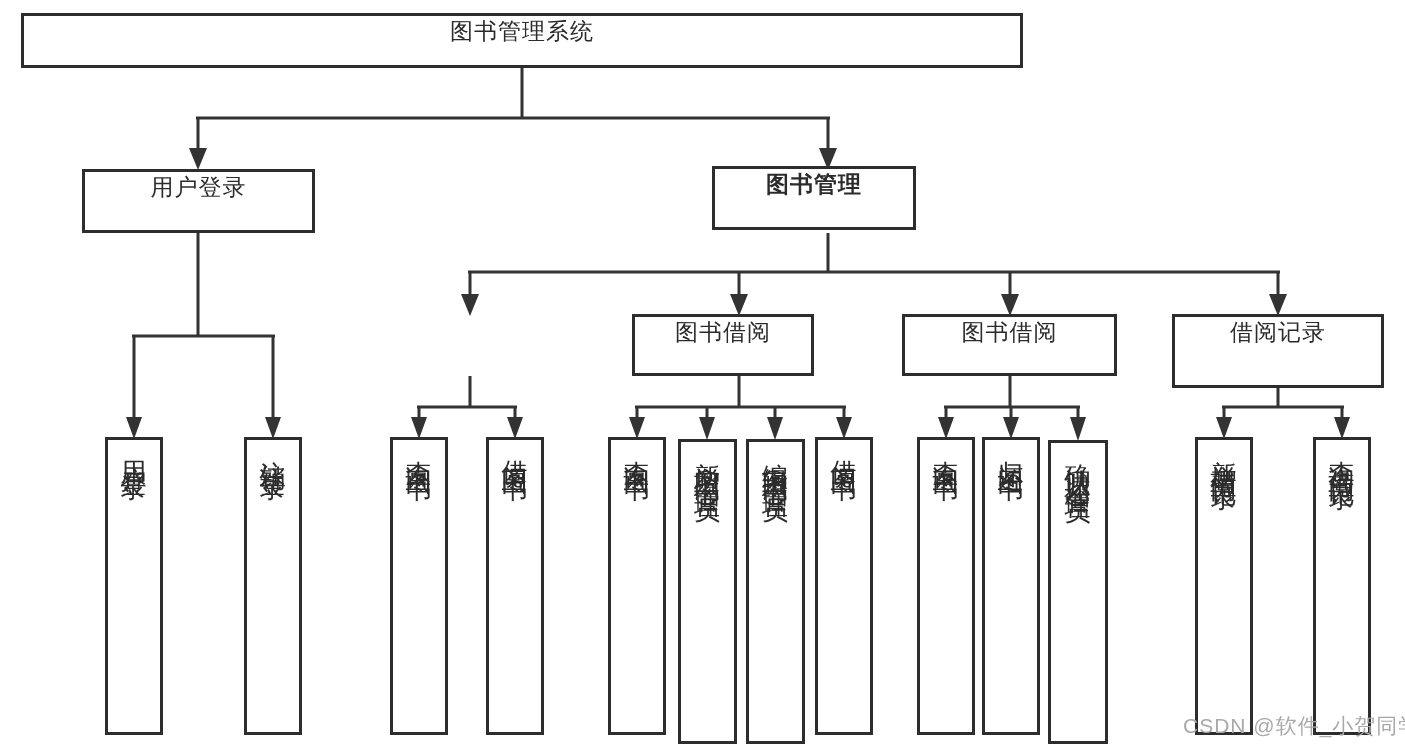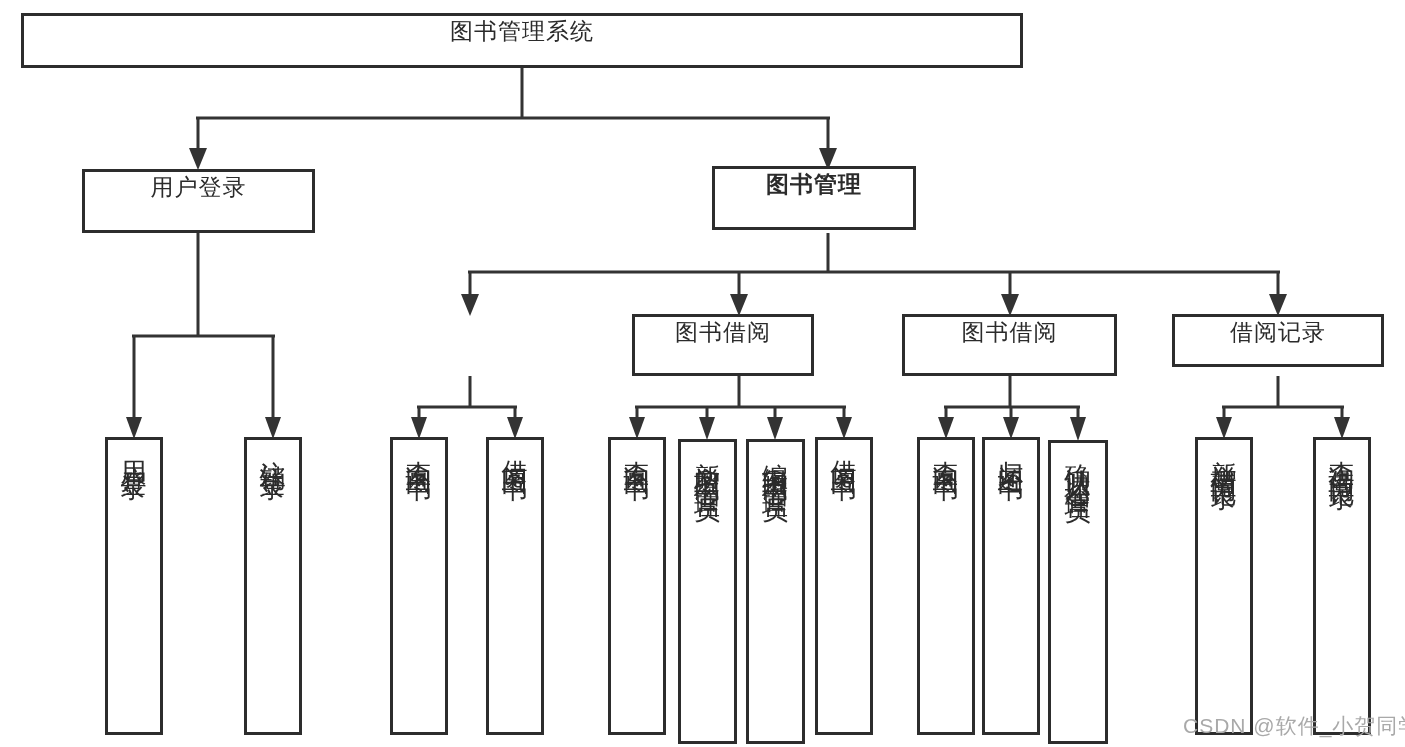--- a/index.html
+++ b/index.html
@@ -106,21 +106,21 @@
   <div class="box" style="left:712px; top:166px; width:204px; height:64px;font-weight:bold;">
     <span>图书管理</span>
   </div>
 
   <div class="box" style="left:632px; top:314px; width:182px; height:62px;">
     <span>图书借阅</span>
   </div>
   <div class="box" style="left:902px; top:314px; width:215px; height:62px;">
     <span>图书借阅</span>
   </div>
-  <div class="box" style="left:1172px; top:314px; width:212px; height:53px;">
+  <div class="box" style="left:1172px; top:314px; width:212px; height:74px;">
     <span>借阅记录</span>
   </div>
 
   <div class="box" style="left:105px; top:437px; width:58px; height:298px;">
     <span class="vlabel">用户登录</span>
   </div>
   <div class="box" style="left:244px; top:437px; width:58px; height:298px;">
     <span class="vlabel">注销登录</span>
   </div>
 

